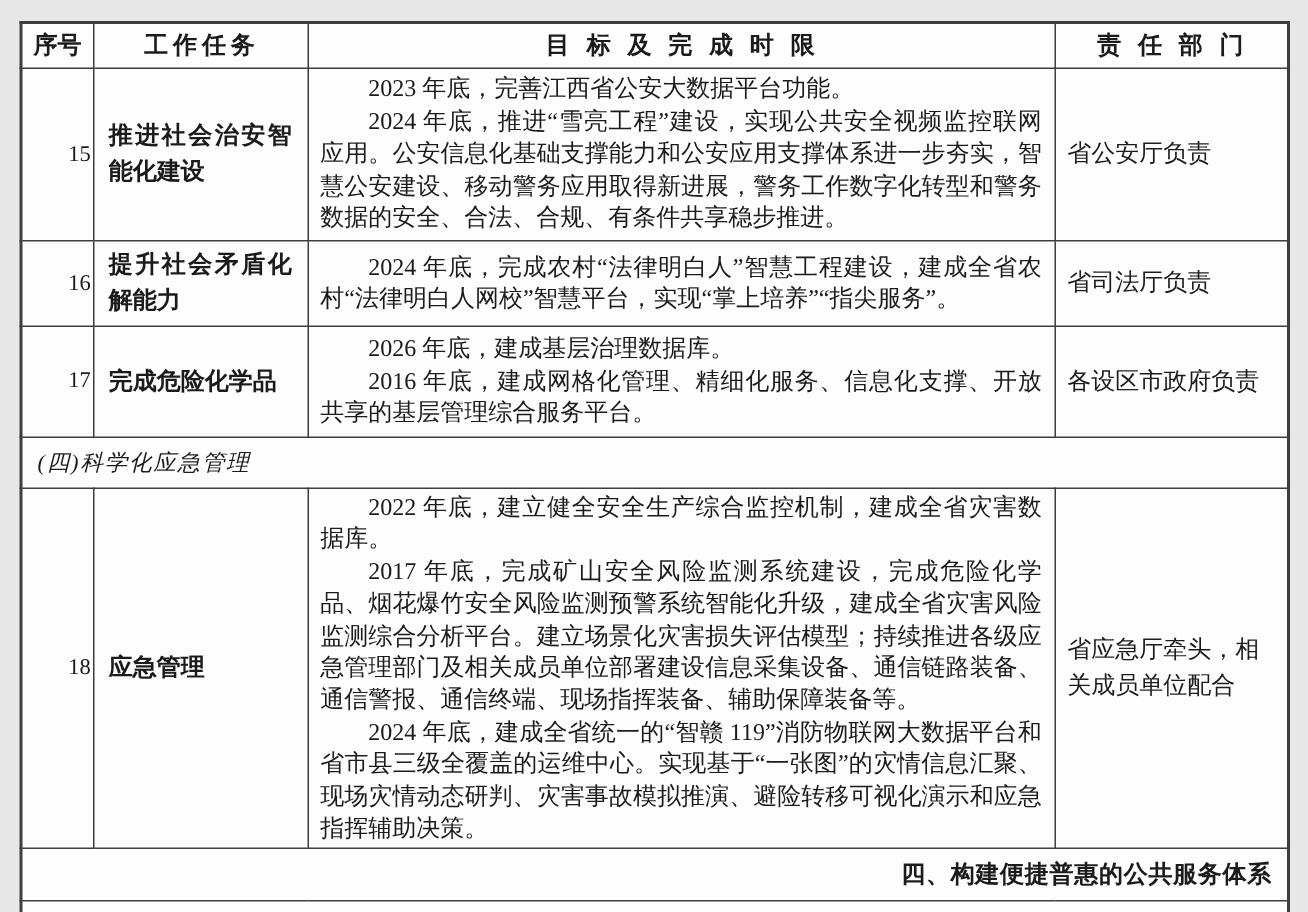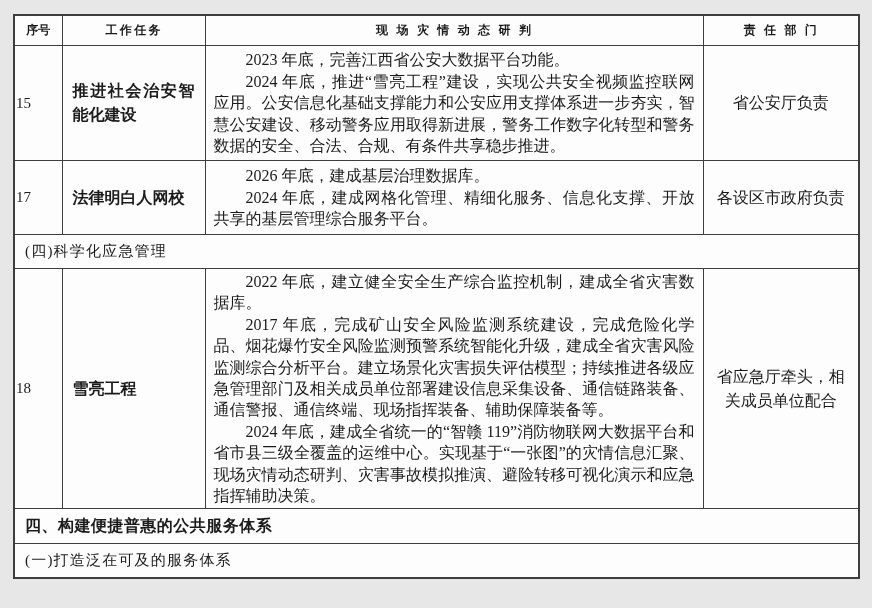--- a/index.html
+++ b/index.html
@@ -23,100 +23,110 @@
   col.w-no{width:48px;}
   col.w-task{width:143px;}
   col.w-goal{width:498px;}
   col.w-dept{width:156px;}
   
   tr.head td{
     height:27px;
     font-family:Liberation Sans, sans-serif;
     font-weight:bold;
     text-align:center;
-    font-size:12px;
+    font-size:16px;
   }
   .ls-sm{letter-spacing:.2em;padding-left:.2em;}
   .ls-lg{letter-spacing:.7em;padding-left:.7em;}
   
-  .c-no{text-align:left;font-size:15px;}
+  .c-no{text-align:right;font-size:15px;}
   .c-task{padding:2px 10px;text-align:justify;line-height:24px;font-weight:bold;}
   .c-goal{padding:2px 8px;}
   .c-goal p{margin:0;text-indent:2em;text-align:justify;line-height:21.4px;}
-  .c-dept{padding:2px 8px;line-height:24px;text-align:center;font-family:Liberation Serif, serif;}
+  .c-dept{padding:2px 8px;line-height:24px;text-align:left;font-family:Liberation Serif, serif;}
   
   .h-r15 td{height:110px;margin-top:44px;}
   .h-r16 td{height:52px;}
   .h-r17 td{height:69px;}
   .h-r18 td{height:213px;}
   
   tr.band td{
     height:29px;
     padding:2px 10px;
+    font-style:italic;
     font-size:15px;
     letter-spacing:.08em;
   }
   tr.chapter td{
     height:30px;
     padding:2px 10px;
     font-family:"Liberation Sans","DejaVu Sans",sans-serif;
     font-weight:bold;
     font-style:normal;
     font-size:16px;
     letter-spacing:.03em;
+    text-align:right;
   }
 </style>
 </head>
 <body>
 
 <div class="sheet">
   <table>
     <colgroup>
       <col class="w-no">
         <col class="w-task">
         <col class="w-goal">
         <col class="w-dept">
     </colgroup>
 
     <tbody>
         <tr class="head">
       <td>序号</td>
       <td class="ls-sm">工作任务</td>
-      <td class="ls-lg">现场灾情动态研判</td>
+      <td class="ls-lg">目标及完成时限</td>
       <td class="ls-lg">责任部门</td>
     </tr>
 
     <tr class="h-r15">
       <td class="c-no">15</td>
       <td class="c-task">推进社会治安智能化建设</td>
       <td class="c-goal">
         <p>2023 年底，完善江西省公安大数据平台功能。</p>
         <p>2024 年底，推进“雪亮工程”建设，实现公共安全视频监控联网应用。公安信息化基础支撑能力和公安应用支撑体系进一步夯实，智慧公安建设、移动警务应用取得新进展，警务工作数字化转型和警务数据的安全、合法、合规、有条件共享稳步推进。</p>
       </td>
       <td class="c-dept">省公安厅负责</td>
     </tr>
 
+    <tr class="h-r16">
+      <td class="c-no">16</td>
+      <td class="c-task">提升社会矛盾化解能力</td>
+      <td class="c-goal">
+        <p>2024 年底，完成农村“法律明白人”智慧工程建设，建成全省农村“法律明白人网校”智慧平台，实现“掌上培养”“指尖服务”。</p>
+      </td>
+      <td class="c-dept">省司法厅负责</td>
+    </tr>
 
     <tr class="h-r17">
       <td class="c-no">17</td>
-      <td class="c-task">法律明白人网校</td>
+      <td class="c-task">完成危险化学品</td>
       <td class="c-goal">
         <p>2026 年底，建成基层治理数据库。</p>
-        <p>2024 年底，建成网格化管理、精细化服务、信息化支撑、开放共享的基层管理综合服务平台。</p>
+        <p>2016 年底，建成网格化管理、精细化服务、信息化支撑、开放共享的基层管理综合服务平台。</p>
       </td>
       <td class="c-dept">各设区市政府负责</td>
     </tr>
 
     <tr class="band">
       <td colspan="4">(四)科学化应急管理</td>
     </tr>
 
     <tr class="h-r18">
       <td class="c-no">18</td>
-      <td class="c-task">雪亮工程</td>
+      <td class="c-task">应急管理</td>
       <td class="c-goal">
         <p>2022 年底，建立健全安全生产综合监控机制，建成全省灾害数据库。</p>
         <p>2017 年底，完成矿山安全风险监测系统建设，完成危险化学品、烟花爆竹安全风险监测预警系统智能化升级，建成全省灾害风险监测综合分析平台。建立场景化灾害损失评估模型；持续推进各级应急管理部门及相关成员单位部署建设信息采集设备、通信链路装备、通信警报、通信终端、现场指挥装备、辅助保障装备等。</p>
         <p>2024 年底，建成全省统一的“智赣 119”消防物联网大数据平台和省市县三级全覆盖的运维中心。实现基于“一张图”的灾情信息汇聚、现场灾情动态研判、灾害事故模拟推演、避险转移可视化演示和应急指挥辅助决策。</p>
       </td>
       <td class="c-dept">省应急厅牵头，相关成员单位配合</td>
     </tr>
 
     <tr class="chapter">
       <td colspan="4">四、构建便捷普惠的公共服务体系</td>

